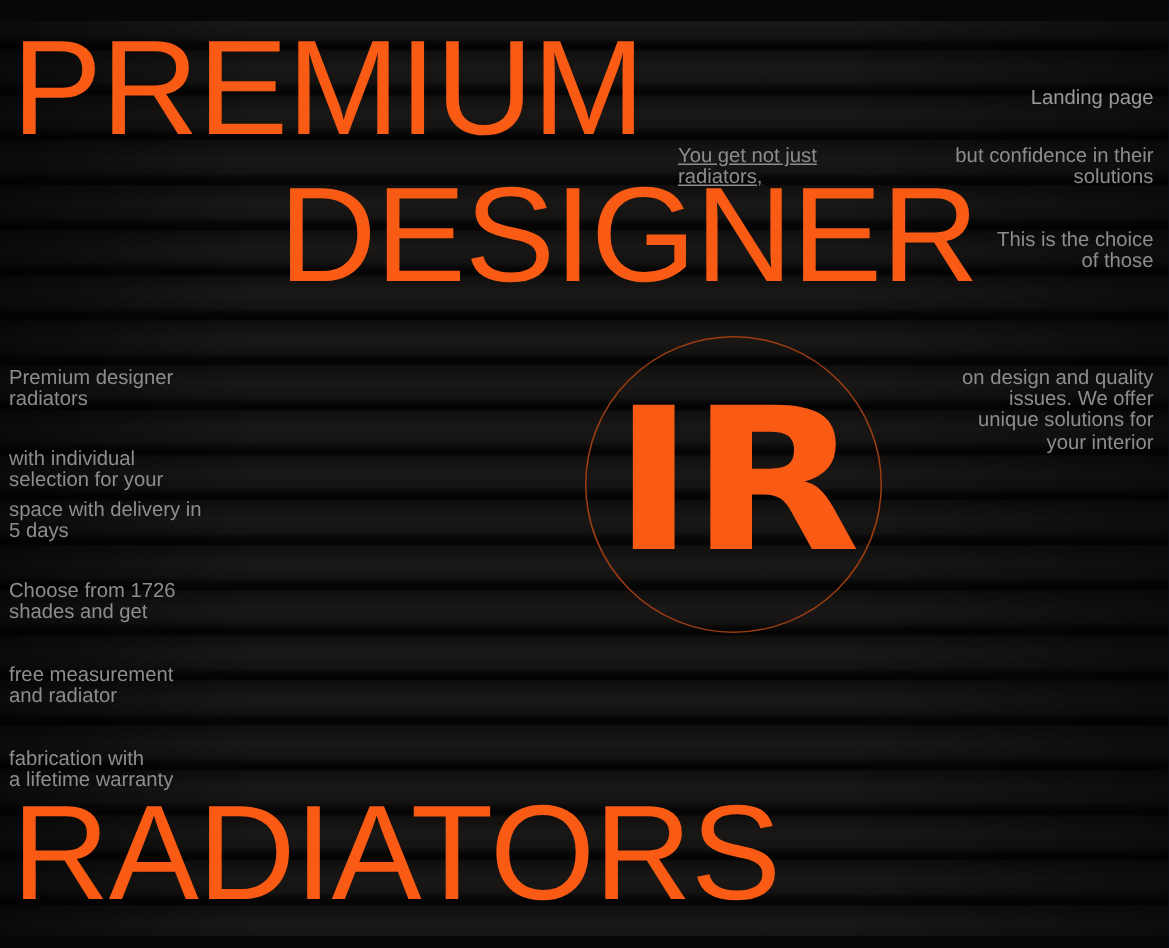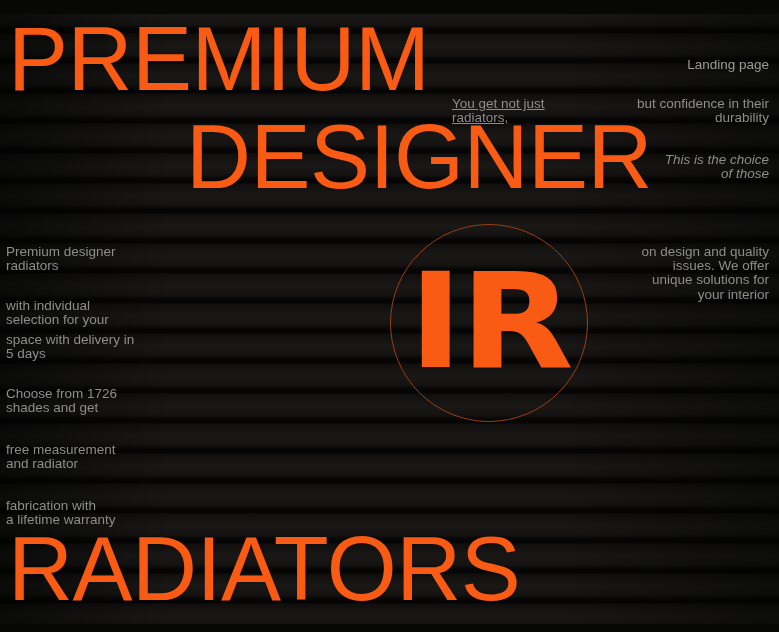--- a/index.html
+++ b/index.html
@@ -89,21 +89,21 @@
     font-size:13.5px;
     line-height:14.2px;
     white-space:pre-line;
   }
   .copy.right { text-align:right; }
   .copy.left  { text-align:left; }
 
   #tag          { right:10px; top:20px;  font-size:13.5px; color:#9a9a9a;margin-top:38px; }
   #cIntroLeft   { left:452px; top:97px;  width:150px; text-align:left;text-decoration:underline; }
   #cIntroRight  { right:10px; top:97px;  width:150px; }
-  #cChoice      { right:10px; top:153px; width:160px;font-style:italic; }
+  #cChoice      { right:10px; top:153px; width:160px; }
   #cCompromise  { right:10px; top:190px; width:160px; }
   #cDesignQual  { right:10px; top:245px; width:160px; }
 
   #cPremium     { left:6px;  top:245px; width:180px; }
   #cIndividual  { left:6px;  top:299px; width:180px; }
   #cSpace       { left:6px;  top:333px; width:180px; }
   #cShades      { left:6px;  top:387px; width:190px; }
   #cMeasure     { left:6px;  top:443px; width:190px; }
   #cFabric      { left:6px;  top:499px; width:200px; }
 
@@ -143,21 +143,21 @@
 
   <div class="layer hero" id="heroDesigner">DESIGNER</div>
 
   <div class="layer hero" id="heroRadiators">RADIATORS</div>
 
   <div class="layer copy right" id="tag">Landing page</div>
 
   <div class="layer copy left" id="cIntroLeft">You get not just radiators,</div>
 
   <div class="layer copy right" id="cIntroRight">but confidence in their
-durability</div>
+solutions</div>
 
   <div class="layer copy right" id="cChoice">This is the choice
 of those</div>
 
 
   <div class="layer copy right" id="cDesignQual">on design and quality
 issues. We offer
 unique solutions for
 your interior</div>
 

